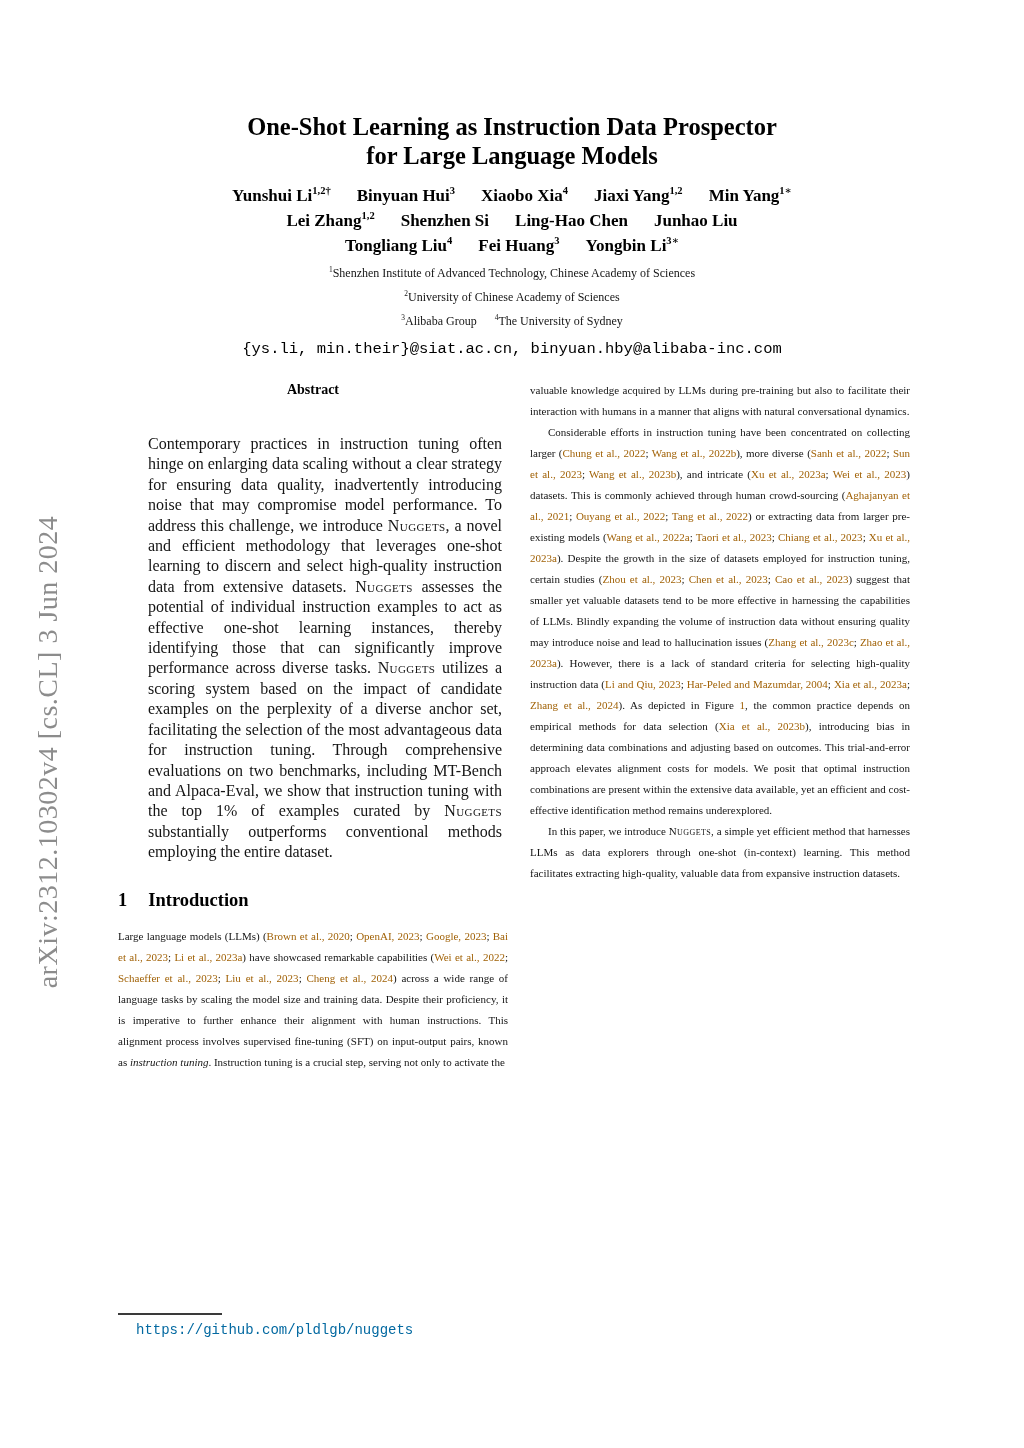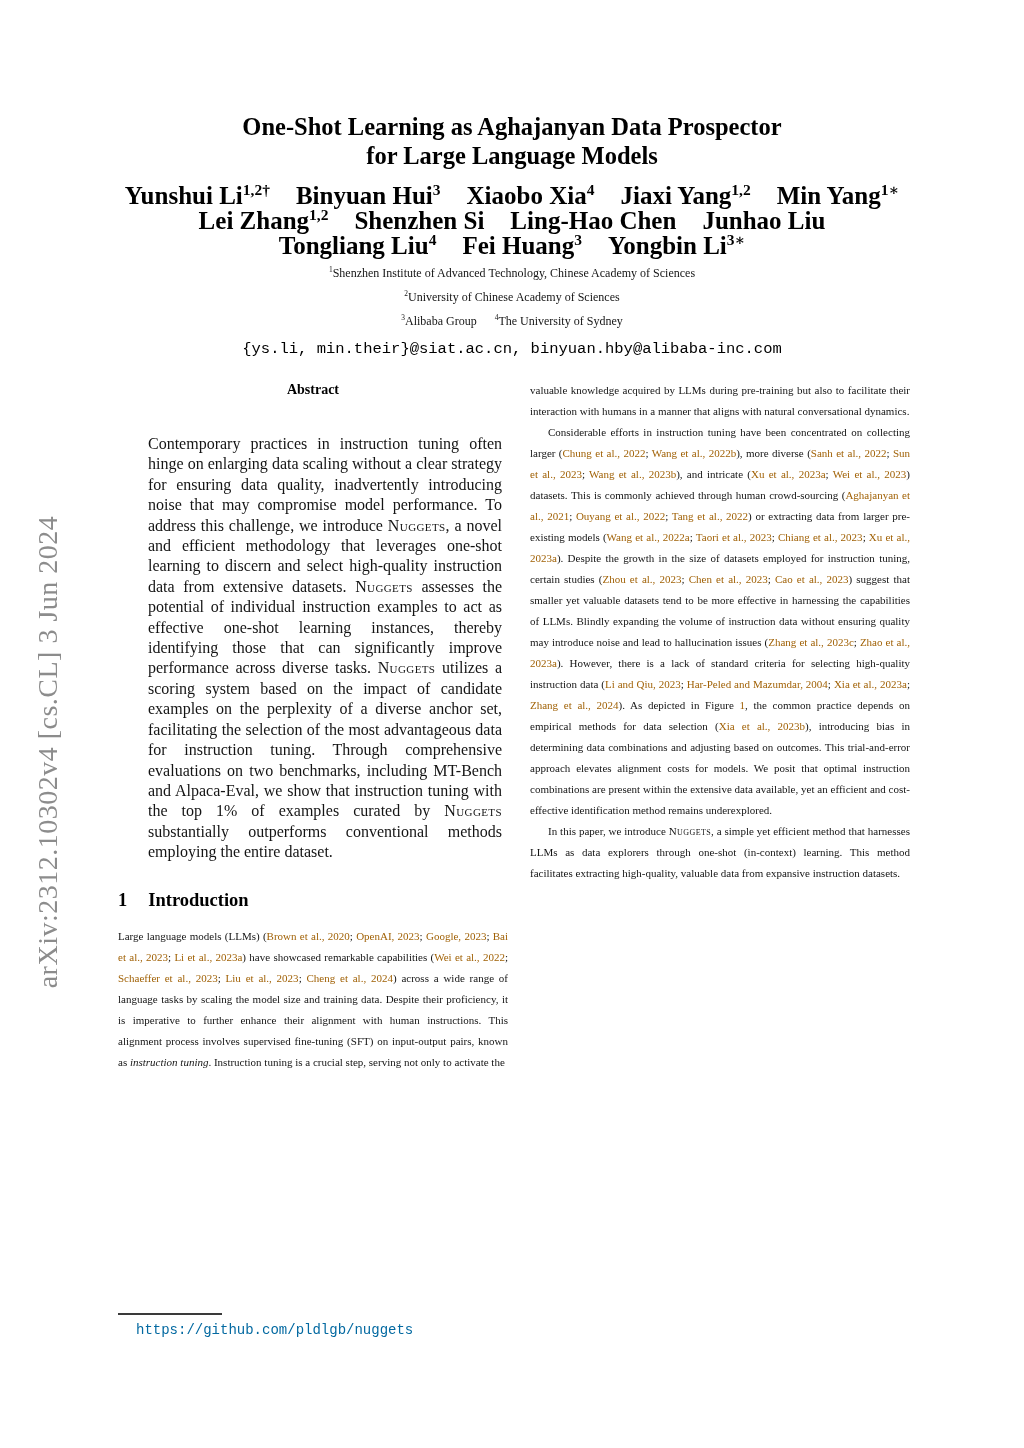--- a/index.html
+++ b/index.html
@@ -8,21 +8,21 @@
   .mono{font-family:"Liberation Mono","DejaVu Sans Mono",monospace;}
 
   
   .arxiv-sidebar{position:absolute;left:48px;top:752px;
     transform:translate(-50%,-50%) rotate(-90deg);white-space:nowrap;
     color:#8c8c8c;font-size:28px;letter-spacing:.5px;}
 
   
   .paper-header{position:absolute;top:0;left:0;width:100%;text-align:center;}
   .title{font-size:24.5px;font-weight:bold;line-height:29px;margin:112px 0 13px;color:#000;}
-  .authors{font-size:25px;font-weight:bold;line-height:25px;color:#000;}
+  .authors{font-size:17px;font-weight:bold;line-height:25px;color:#000;}
   .author{margin:0 13px;}
   sup{font-size:62%;vertical-align:super;line-height:0;}
   .affil-row{font-size:12px;line-height:24px;}
   .affiliations{margin-top:3px;}
   .affil{margin:0 9px;}
   .emails{font-size:15.5px;margin-top:7px;color:#000;}
 
   
   .columns{position:absolute;left:118px;top:380px;width:792px;display:flex;gap:22px;}
   .col-left{width:390px;position:relative;height:968px;}
@@ -50,21 +50,21 @@
 </style>
 </head>
 <body>
 
 <div class="page">
 
   <div class="arxiv-sidebar">arXiv:2312.10302v4  [cs.CL]  3 Jun 2024</div>
 
   <header class="paper-header">
     <h1 class="title">
-      <span>One-Shot Learning as Aghajanyan Data Prospector</span><br>
+      <span>One-Shot Learning as Instruction Data Prospector</span><br>
       <span>for Large Language Models</span>
     </h1>
     <div class="authors">
         <div class="author-row"><span class="author">Yunshui Li<sup>1,2†</sup></span><span class="author">Binyuan Hui<sup>3</sup></span><span class="author">Xiaobo Xia<sup>4</sup></span><span class="author">Jiaxi Yang<sup>1,2</sup></span><span class="author">Min Yang<sup>1∗</sup></span></div>
         <div class="author-row"><span class="author">Lei Zhang<sup>1,2</sup></span><span class="author">Shenzhen Si</span><span class="author">Ling-Hao Chen</span><span class="author">Junhao Liu</span></div>
         <div class="author-row"><span class="author">Tongliang Liu<sup>4</sup></span><span class="author">Fei Huang<sup>3</sup></span><span class="author">Yongbin Li<sup>3∗</sup></span></div>
       </div>
     <div class="affiliations">
         <div class="affil-row"><span class="affil"><sup>1</sup>Shenzhen Institute of Advanced Technology, Chinese Academy of Sciences</span></div>
         <div class="affil-row"><span class="affil"><sup>2</sup>University of Chinese Academy of Sciences</span></div>

